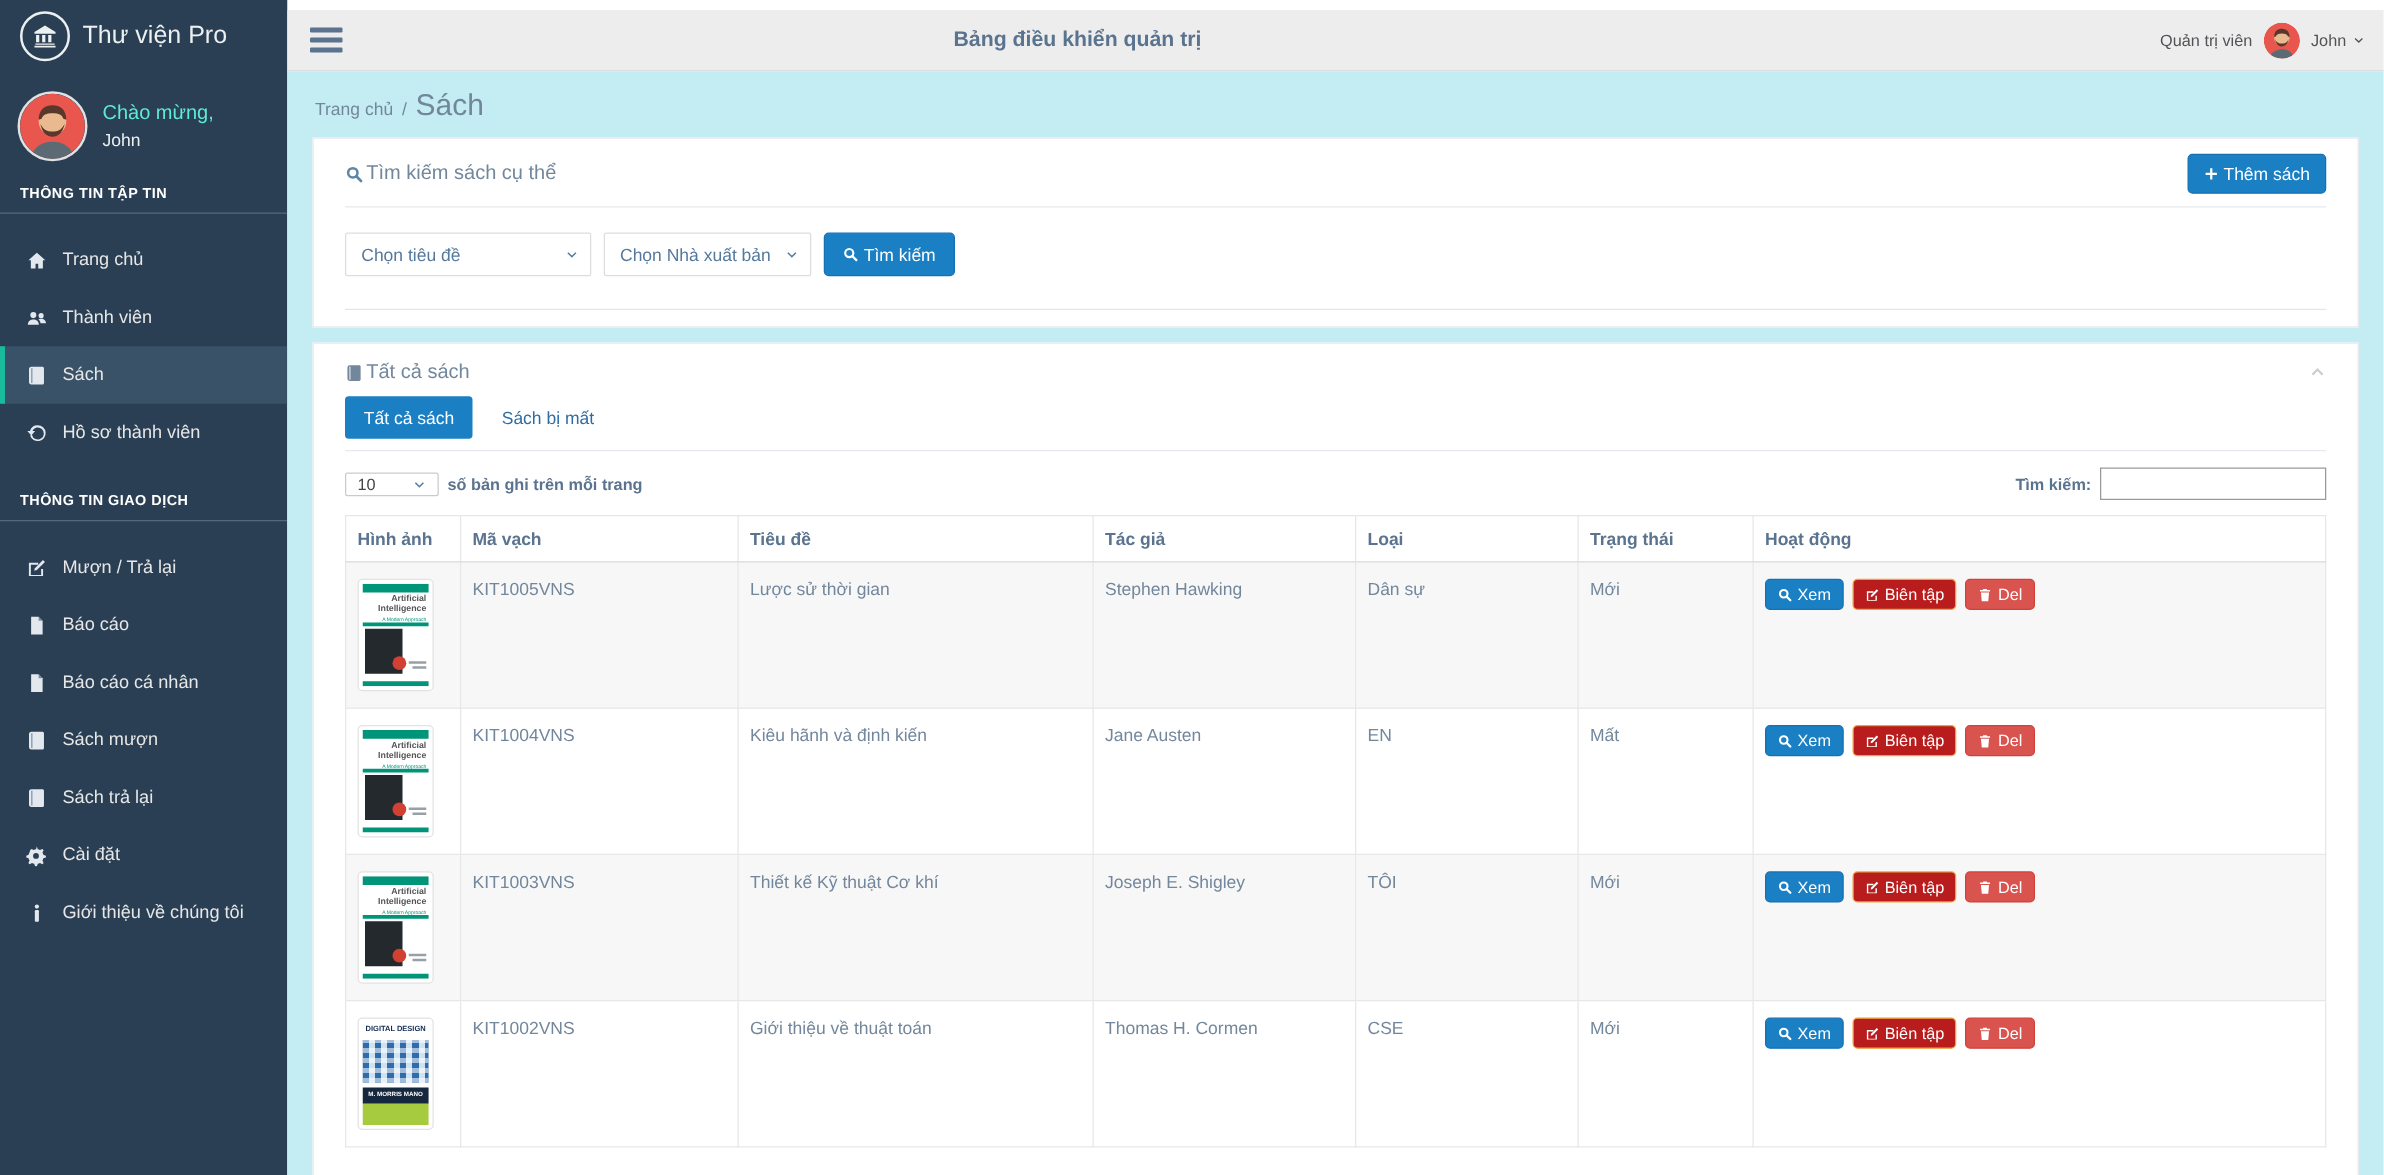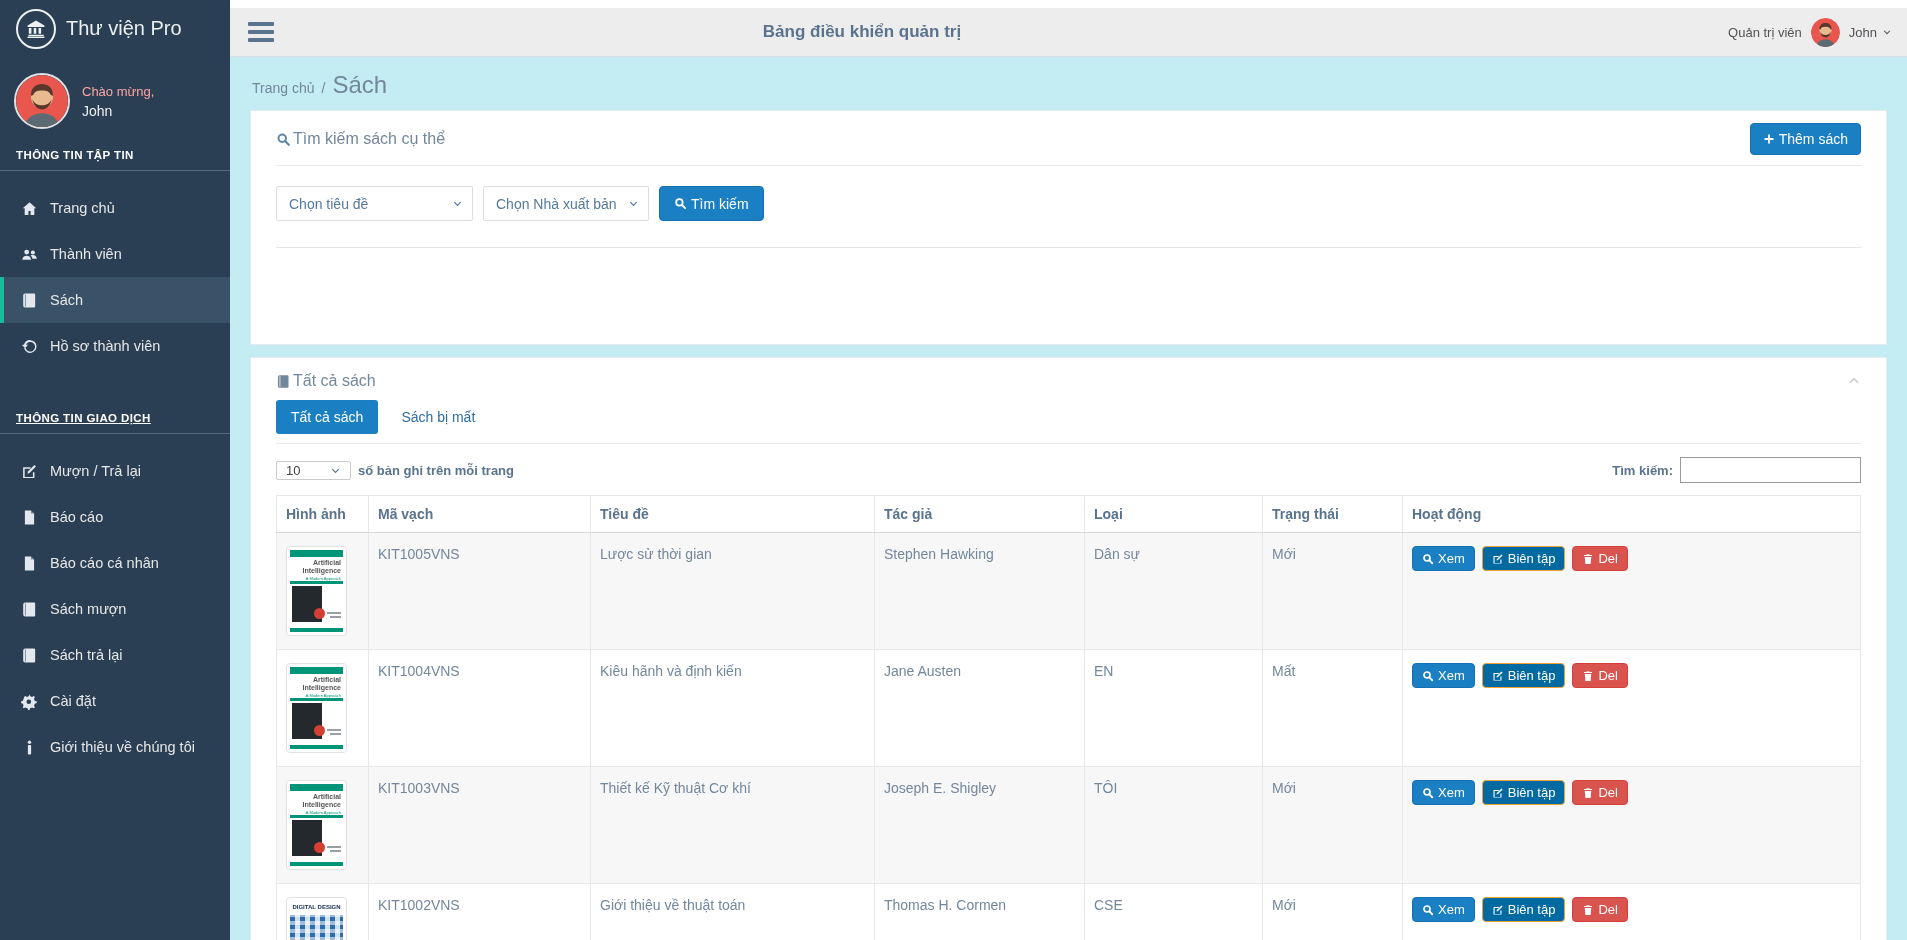--- a/index.html
+++ b/index.html
@@ -11,24 +11,24 @@
   .sidebar{width:230px;flex:0 0 230px;height:940px;background:#2A3F54;color:#E7E7E7;overflow:hidden;}
   .brand{height:57px;display:flex;align-items:center;gap:10px;padding-left:16px;}
   .brand-logo{width:40px;height:40px;border:2px solid #ECF0F1;border-radius:50%;display:flex;align-items:center;justify-content:center;}
   .brand-logo svg{width:22px;height:22px;fill:#ECF0F1;}
   .brand-title{font-size:20px;color:#ECF0F1;}
   .profile{display:flex;align-items:center;gap:12px;margin:16px 0 14px 14px;}
   .avatar{border-radius:50%;overflow:hidden;display:inline-block;}
   .avatar-lg{width:56px;height:56px;border:2px solid rgba(255,255,255,.85);}
   .avatar-sm{width:29px;height:29px;}
   .avatar svg{display:block;width:100%;height:100%;}
-  .welcome{font-size:13px;color:#fca5a5;}
+  .welcome{font-size:16px;color:#5eead4;}
   .profile-name{font-size:14px;color:#ECF0F1;margin-top:4px;}
   .menu-section-title{margin-top:20px;padding:0 15px 9px 16px;font-size:11.5px;font-weight:bold;color:#FFFFFF;letter-spacing:.4px;border-bottom:1px solid #55687d;}
-  .menu-section-title.second{margin-top:43px;text-decoration:underline;}
+  .menu-section-title.second{margin-top:26px;}
   .menu{margin-top:14px;display:block;}
   .menu-item{display:flex;align-items:center;gap:11px;padding:14px 15px 14px 19px;color:#E7E7E7;font-size:14.5px;text-decoration:none;cursor:pointer;}
   .menu-item .mi{width:20px;height:18px;display:inline-flex;align-items:center;justify-content:center;flex:0 0 20px;}
   .menu-item svg{width:17px;height:17px;fill:#E2E8EE;}
   .menu-item.active{background:#3a5268;border-left:4px solid #1ABB9C;padding-left:15px;}
   .icon-hole{fill:#2A3F54;}
 
   
   .main{flex:1;display:flex;flex-direction:column;background:#FFFFFF;min-width:0;}
   .topbar{margin-top:8px;height:49px;flex:0 0 49px;background:#EDEDED;border-bottom:1px solid #D9DEE4;display:flex;align-items:center;position:relative;padding:0 15px 0 18px;}
@@ -53,21 +53,21 @@
   .ti-stroke{stroke:#5d85a5;fill:none;}
   .ti-fill{fill:#73879C;}
 
   .btn{display:inline-flex;align-items:center;gap:4px;border:1px solid transparent;border-radius:4px;color:#fff;cursor:pointer;font-family:inherit;}
   .btn svg{flex:0 0 auto;}
   .btn-primary{background:#1B7FC4;border-color:#1671B2;}
   .btn-add{padding:7px 12px;font-size:14px;}
   .btn-search{height:35px;padding:0 14px;font-size:14px;}
   .bi-stroke{stroke:#fff;fill:none;}
 
-  .panel-search{height:235px;}
+  .panel-search{height:152px;}
   .panel-divider{border-bottom:1px solid #E6E9ED;margin-top:10px;}
   .form-row{margin-top:20px;display:flex;align-items:center;gap:10px;}
   .fselect{position:relative;height:35px;border:1px solid #DDDDDD;border-radius:2px;background:#fff;display:flex;align-items:center;padding:0 28px 0 12px;font-size:14px;color:#55799d;cursor:pointer;text-align:right;}
   .fselect svg{position:absolute;right:9px;width:11px;height:11px;stroke:#55799d;fill:none;stroke-width:2.6;}
   .fs-title{width:197px;}
   .fs-publisher{width:166px;}
   .ln-solid{border-bottom:1px solid #E5E5E5;margin-top:26px;}
 
   .panel-books{margin-top:12px;height:700px;padding-top:14px;}
   .collapse-btn{cursor:pointer;line-height:0;}
@@ -102,21 +102,21 @@
   .ai-bot{position:absolute;bottom:0;left:0;right:0;height:4px;background:#009478;}
   .dd-title{position:absolute;top:3px;left:0;right:0;text-align:center;font-size:6px;font-weight:bold;color:#152D52;}
   .dd-checker{position:absolute;top:14px;left:0;right:0;height:34px;
     background:repeating-linear-gradient(0deg,rgba(255,255,255,.55) 0 4px,rgba(0,0,0,0) 4px 8px),
                repeating-linear-gradient(90deg,#2E6CAB 0 5px,#CFE2F2 5px 10px);}
   .dd-band{position:absolute;top:52px;left:0;right:0;height:13px;background:#16283E;color:#fff;font-size:5px;font-weight:bold;text-align:center;line-height:13px;}
   .dd-foot{position:absolute;top:65px;left:0;right:0;bottom:0;background:#A7CB3F;}
 
   .actions{display:flex;align-items:flex-start;gap:7px;}
   .btn-view{background:#1B7FC4;border-color:#1671B2;padding:4px 9px;font-size:13px;}
-  .btn-edit{background:#0369a1;border-color:#EEA236;padding:4px 9px;font-size:13px;}
+  .btn-edit{background:#b91c1c;border-color:#EEA236;padding:4px 9px;font-size:13px;}
   .btn-del{background:#D9534F;border-color:#D43F3A;padding:4px 9px;font-size:13px;}
 </style>
 </head>
 <body>
 
 <div class="app">
 
   <aside class="sidebar">
     <div class="brand">
       <span class="brand-logo">

